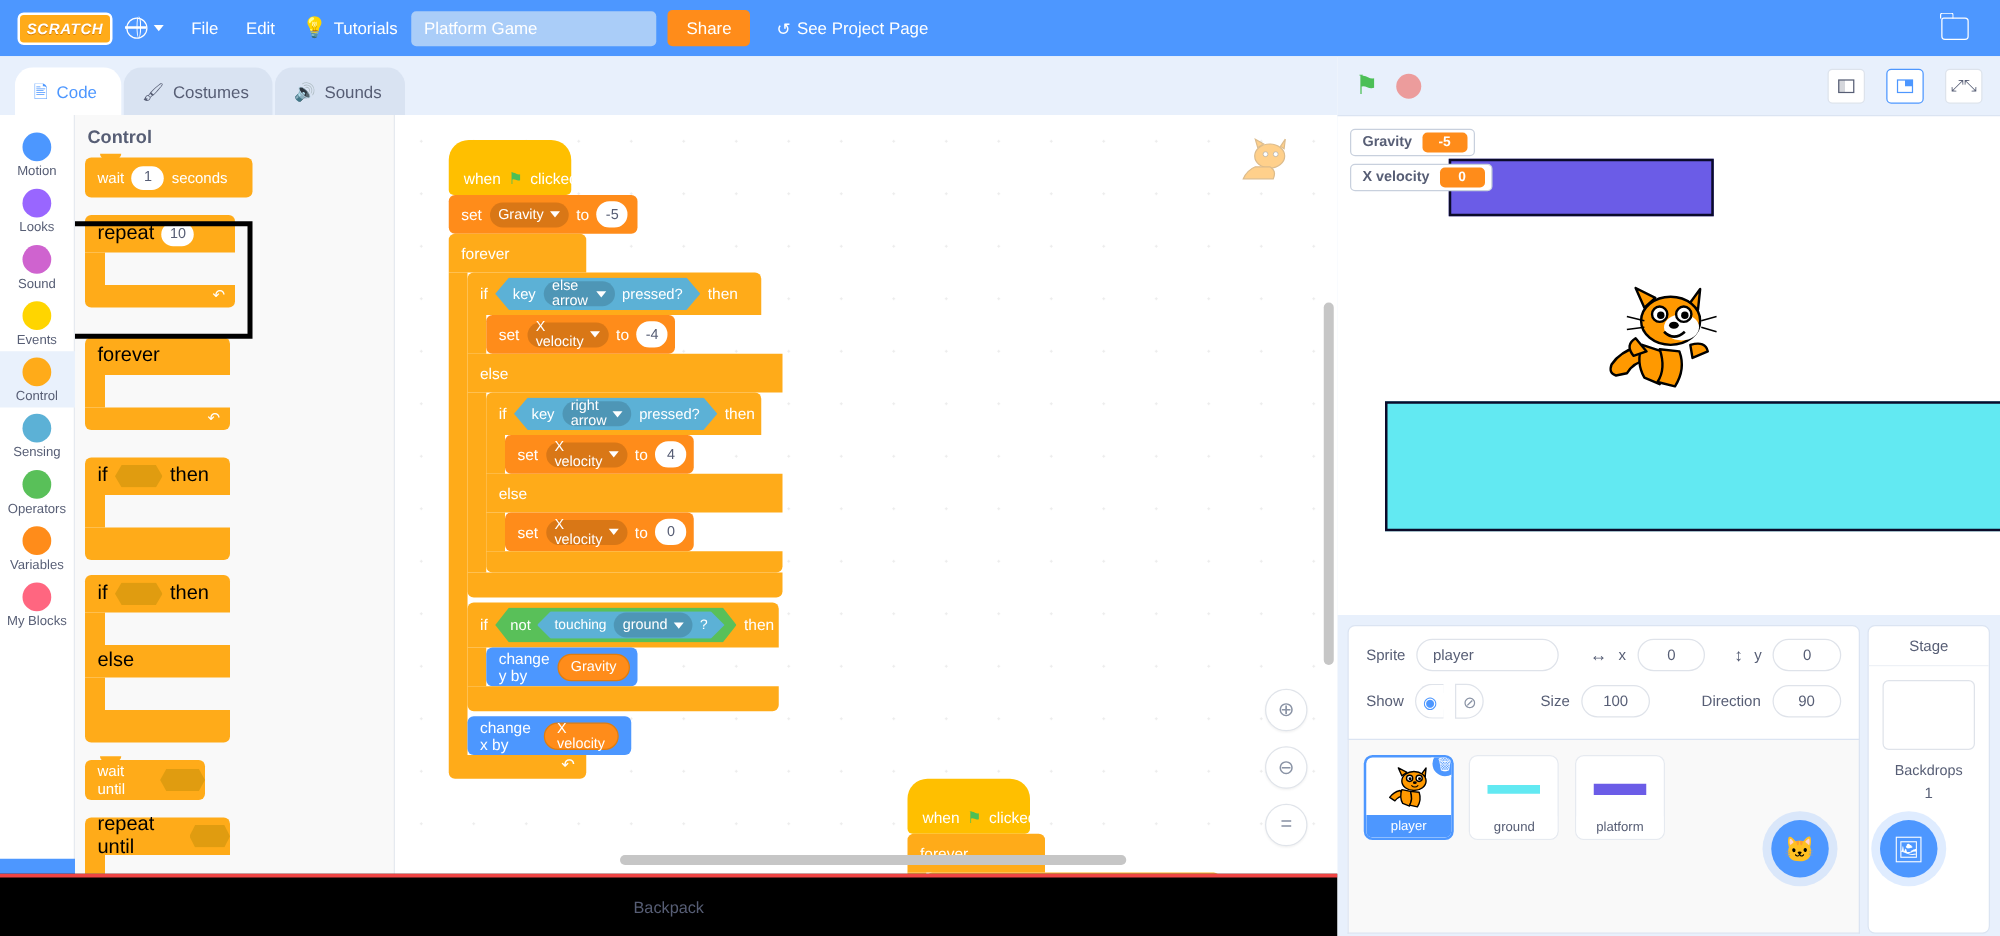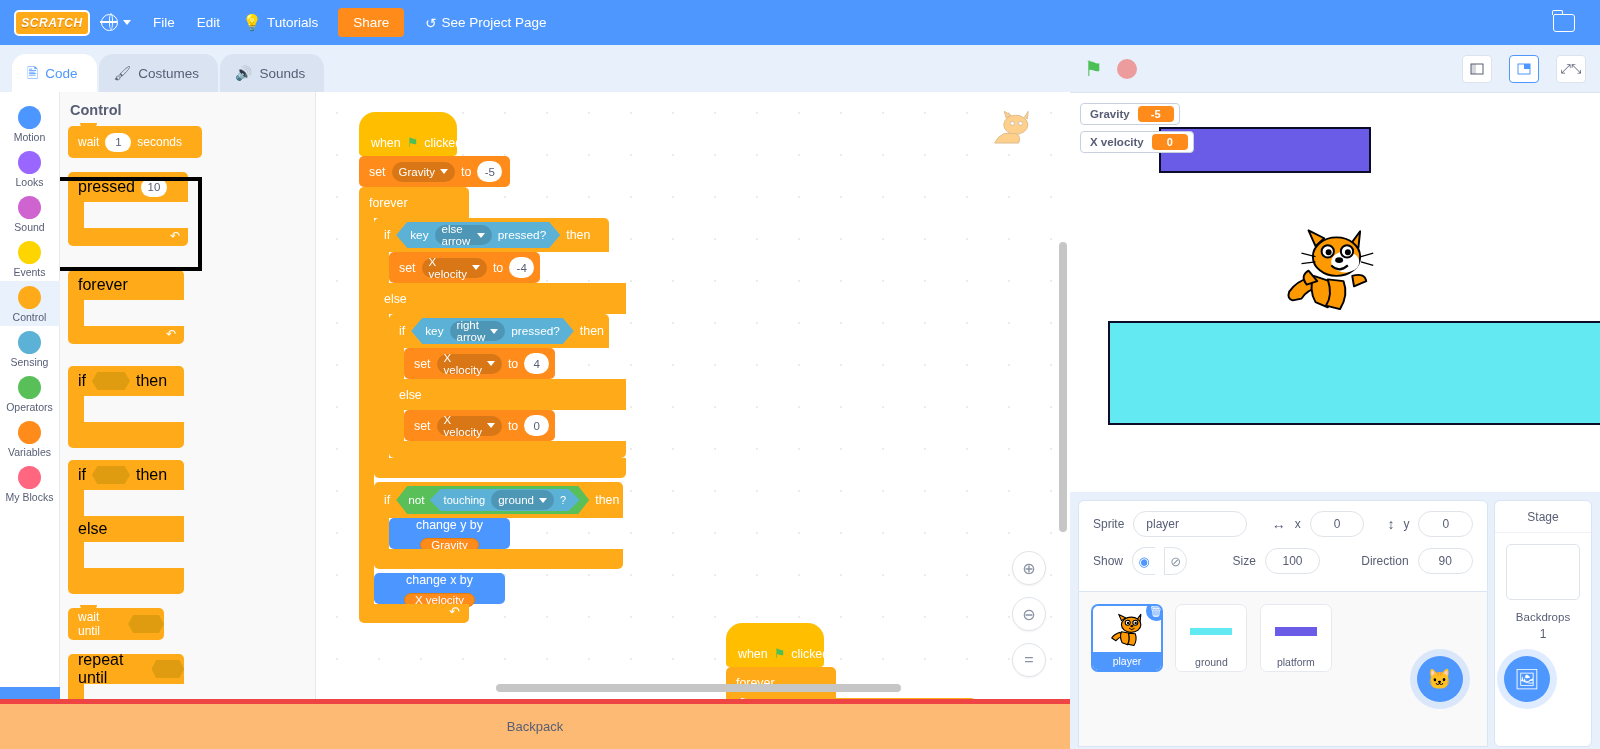--- a/index.html
+++ b/index.html
@@ -128,21 +128,21 @@
     background: #ffbf00; border-radius: 16px 16px 4px 4px;
     height: 44px; display: flex; align-items: flex-end; padding: 0 12px 6px;
     gap: 6px;
   }
   .row {
     display: flex; align-items: center; gap: 6px;
     height: 31px; padding: 0 10px; border-radius: 5px;
   }
   .c-ctrl { background: #ffab19; }
   .c-var  { background: #ff8c1a; }
-  .c-mot  { background: #4c97ff; flex-direction: column; }
+  .c-mot  { background: #4c97ff; }
   .drop {
     background: rgba(0,0,0,.15); border-radius: 12px; height: 20px;
     display: flex; align-items: center; gap: 5px; padding: 0 7px; font-size: 11.5px;
   }
   .drop .dc { width:0;height:0;border-left:4px solid transparent;border-right:4px solid transparent;border-top:5px solid #fff; }
   .numoval {
     background: #fff; color: #575e75; border-radius: 11px; height: 21px; min-width: 25px;
     display:flex;align-items:center;justify-content:center; font-size: 11.5px; padding: 0 6px;
   }
   .reporter-var {
@@ -271,21 +271,21 @@
 
   .fab {
     position: absolute; width: 46px; height: 46px; border-radius: 50%;
     background: #4d97ff; color: #fff; display:flex;align-items:center;justify-content:center;
     font-size: 20px; cursor: pointer; box-shadow: 0 0 0 7px rgba(77,151,255,.18);
   }
 
   
   .backpack {
     position: absolute; top: 699px; left: 0; width: 1070px; height: 50px;
-    background: #fdba74; border-top: 5px solid #ef4444;
+    background: #000000; border-top: 3px solid #ef4444;
     display: flex; align-items: center; justify-content: center;
     font-size: 13px; color: #575e75; cursor: pointer;
   }
 </style>
 </head>
 <body>
 
 <div class="app">
 
   <div class="menubar">
@@ -293,20 +293,21 @@
     <div class="mb-item">
       <span class="globe"></span>
       <span class="caret"></span>
     </div>
     <div class="mb-item">File</div>
     <div class="mb-item">Edit</div>
     <div class="mb-item">
       <span class="bulb">💡</span>
       <span>Tutorials</span>
     </div>
+    <input class="proj-title" value="Platform Game" style="">
     <button class="share-btn">Share</button>
     <div class="mb-item proj-page">
       <span>↺</span>
       <span>See Project Page</span>
     </div>
     <div class="mb-spacer"></div>
     <div class="mb-item">
       <span class="folder-ico"></span>
     </div>
   </div>
@@ -373,21 +374,21 @@
 
     <div class="blk stack-blk" style="width:134px">
       <span class="notch-t"></span>
       <span>wait</span>
       <span class="oval-in">1</span>
       <span>seconds</span>
     </div>
 
     <div class="c-block" style="margin-top:14px;width:120px">
       <div class="c-top">
-        <span>pressed</span>
+        <span>repeat</span>
         <span class="oval-in">10</span>
       </div>
       <div class="c-arm"></div>
       <div class="c-bot">
         <span class="loopico">↶</span>
       </div>
     </div>
 
     <div class="c-block" style="margin-top:24px;width:116px">
       <div class="c-top">

